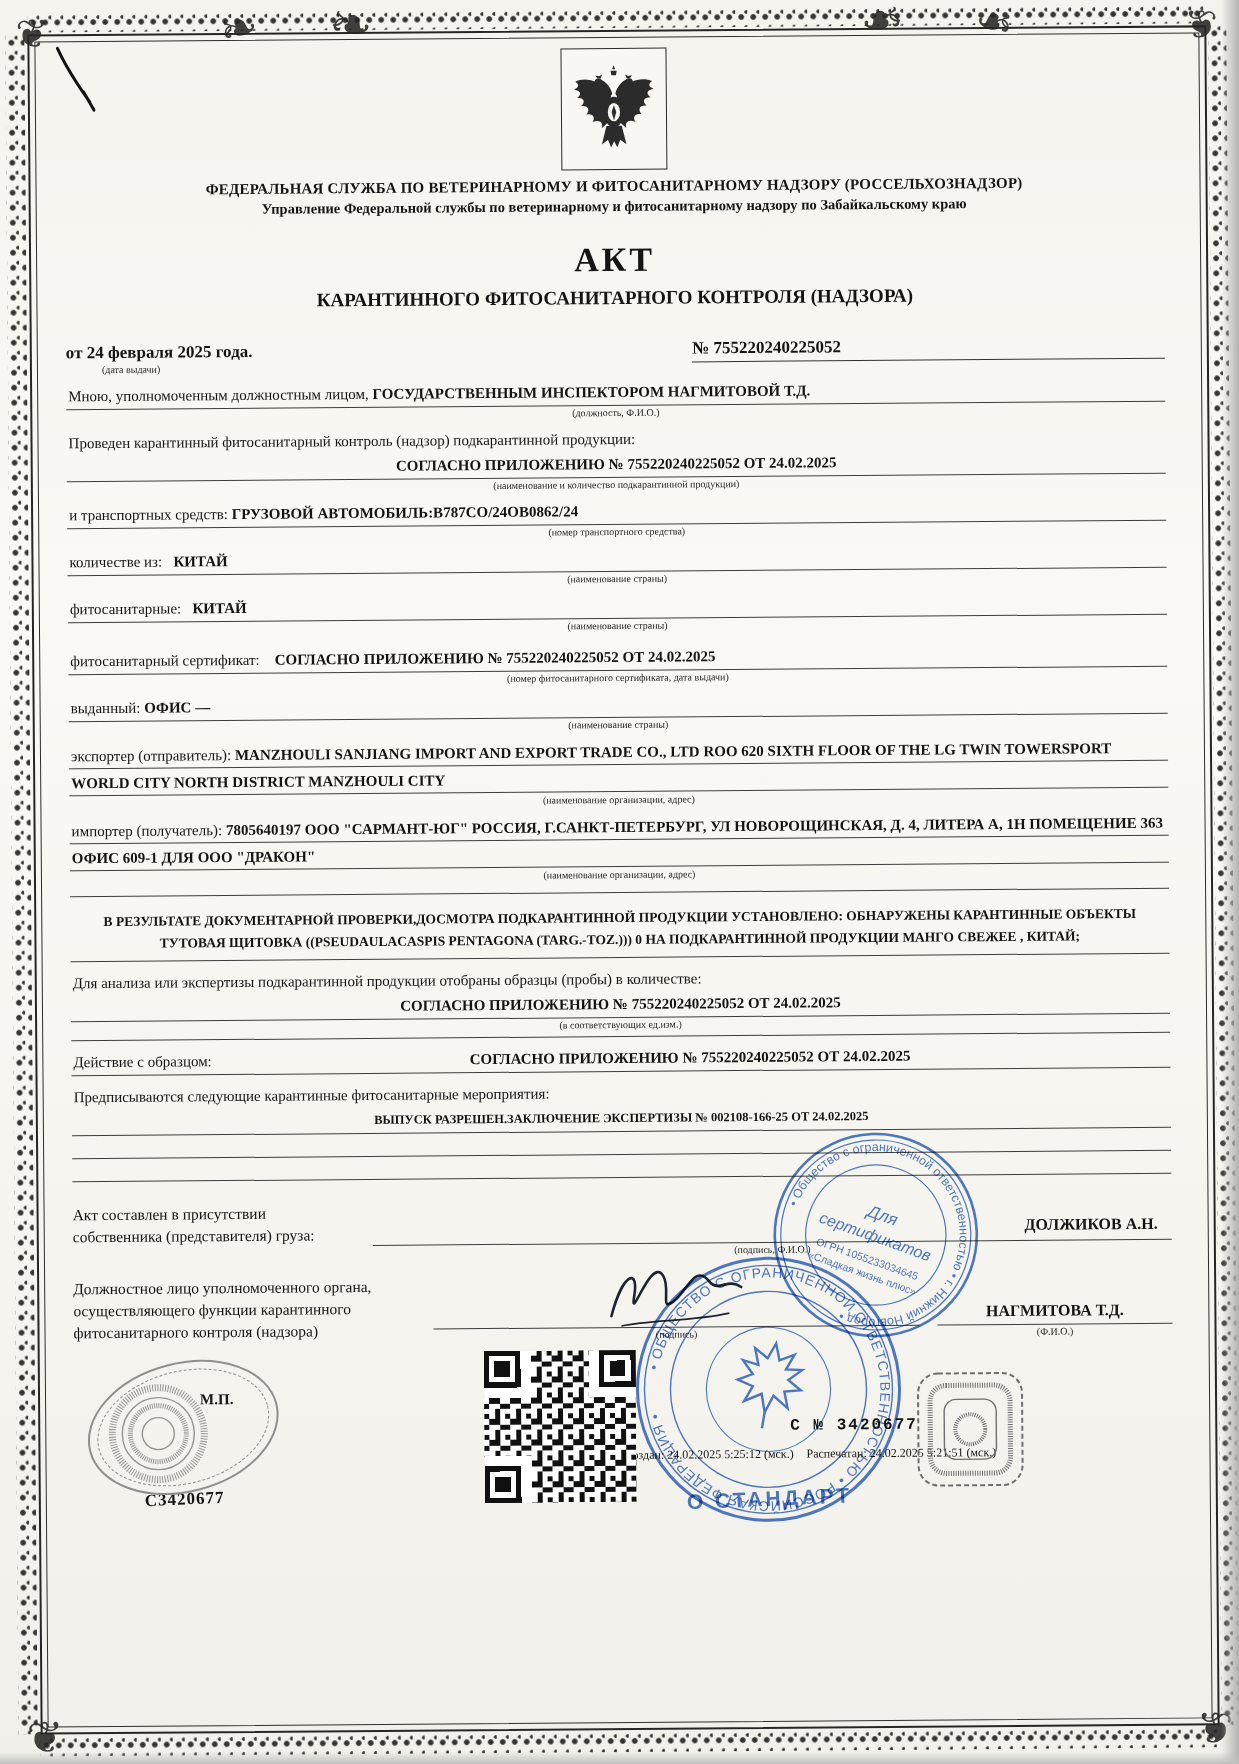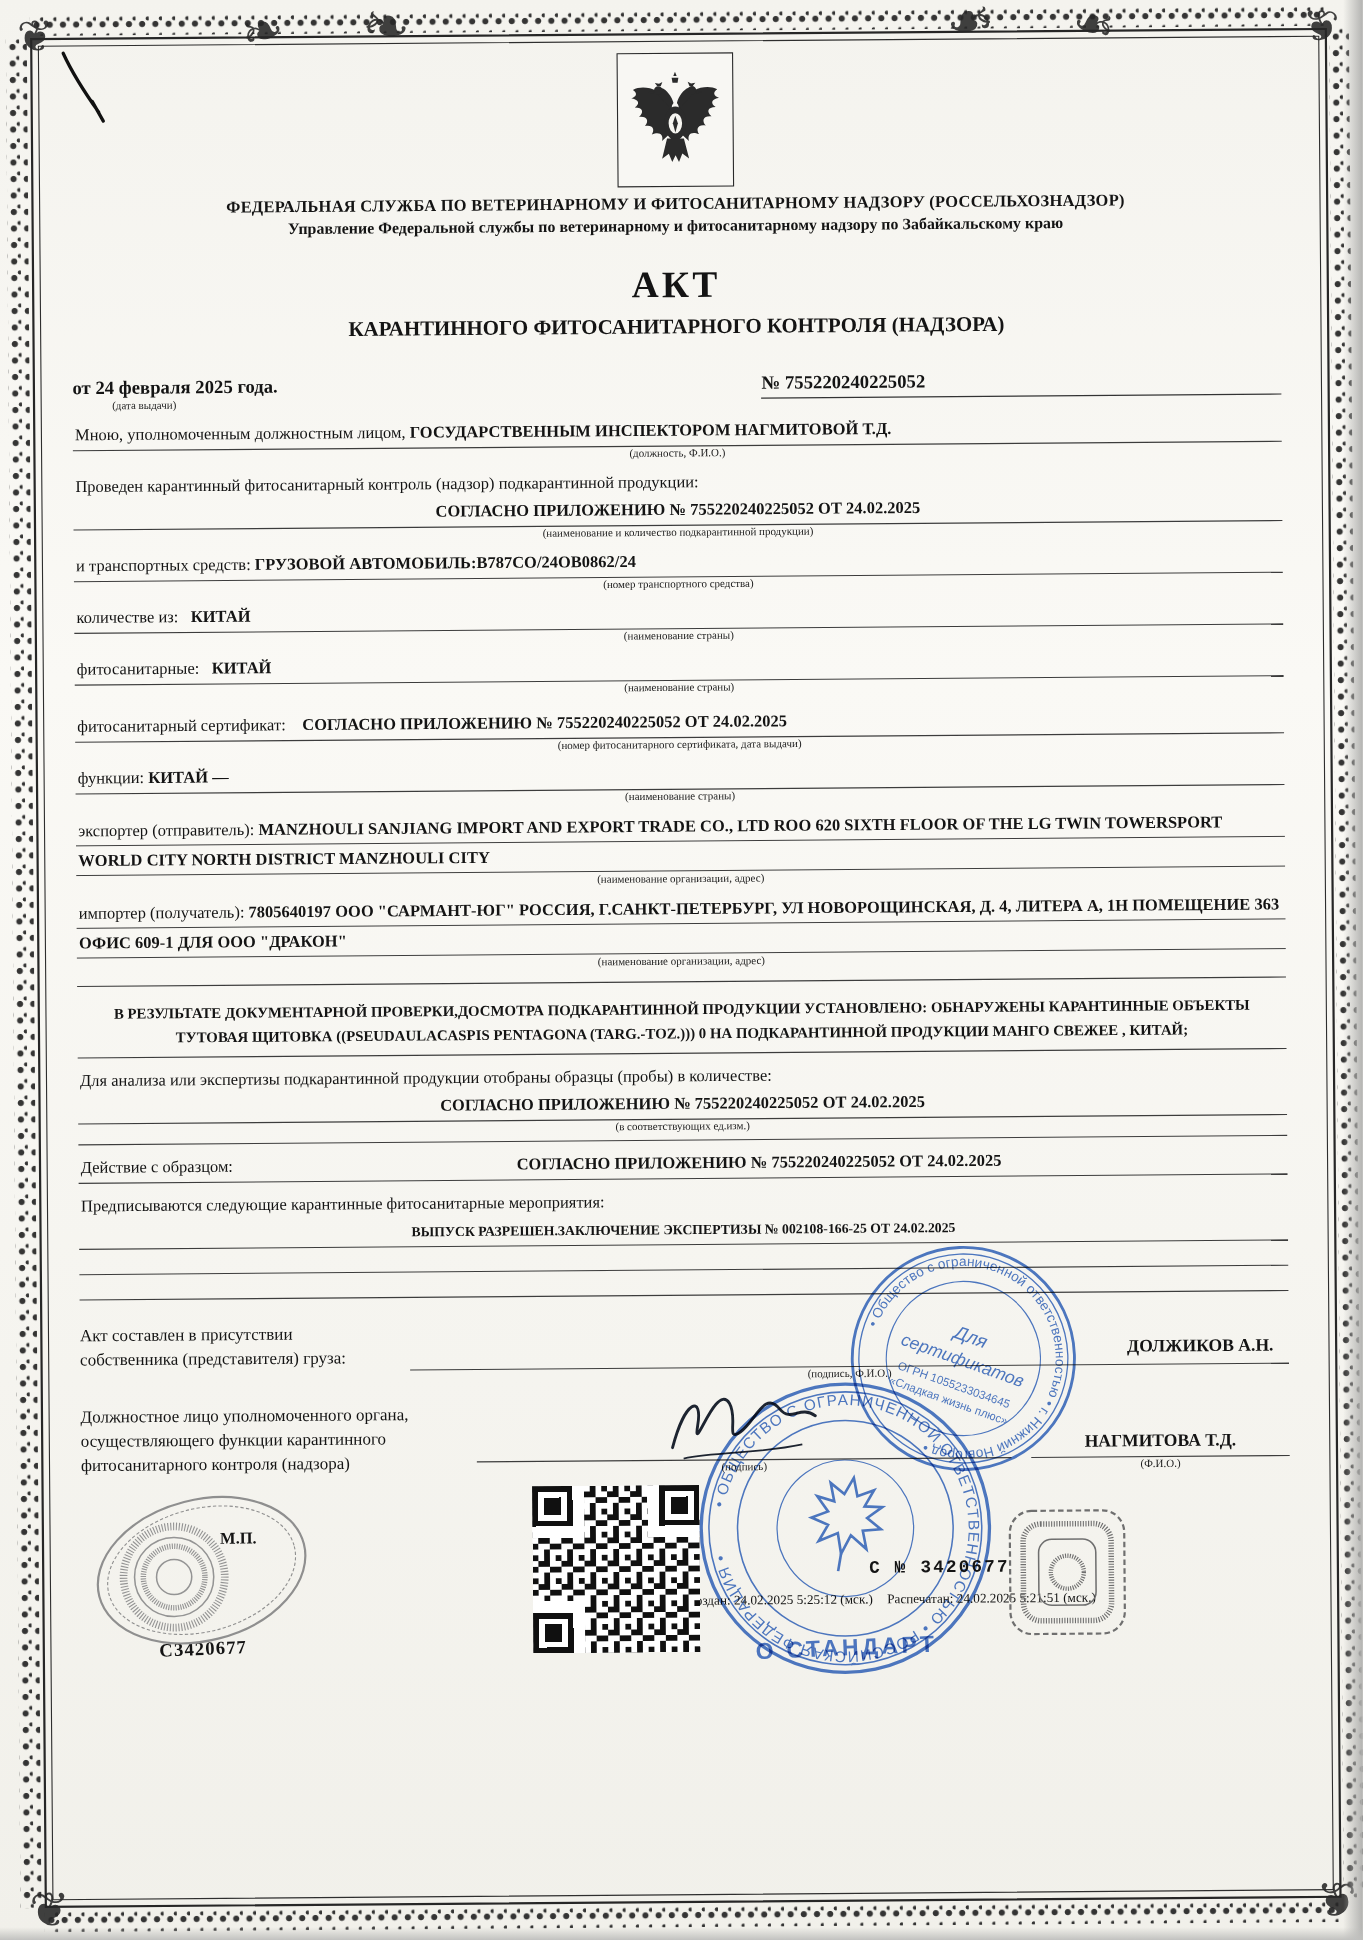--- a/index.html
+++ b/index.html
@@ -167,22 +167,22 @@
         <div class="cap">(наименование страны)</div>
       </div>
 
       <div class="field" style="margin-top:14px;">
         <div class="fline"><span>фитосанитарный сертификат:</span>
           &nbsp;&nbsp;&nbsp;<span class="b">СОГЛАСНО ПРИЛОЖЕНИЮ  № 755220240225052 ОТ 24.02.2025</span></div>
         <div class="cap">(номер фитосанитарного сертификата, дата выдачи)</div>
       </div>
 
       <div class="field">
-        <div class="fline"><span>функции:</span>
-          <span class="b">КИТАЙ —</span></div>
+        <div class="fline"><span>выданный:</span>
+          <span class="b">ОФИС —</span></div>
         <div class="cap">(наименование страны)</div>
       </div>
 
       <div class="field">
         <div class="para"><span>экспортер (отправитель):</span>
           <span class="b">MANZHOULI SANJIANG IMPORT AND EXPORT TRADE CO., LTD ROO 620 SIXTH FLOOR OF THE LG TWIN TOWERSPORT WORLD CITY NORTH DISTRICT MANZHOULI CITY</span></div>
         <div class="cap">(наименование организации, адрес)</div>
       </div>
 
       <div class="field">

